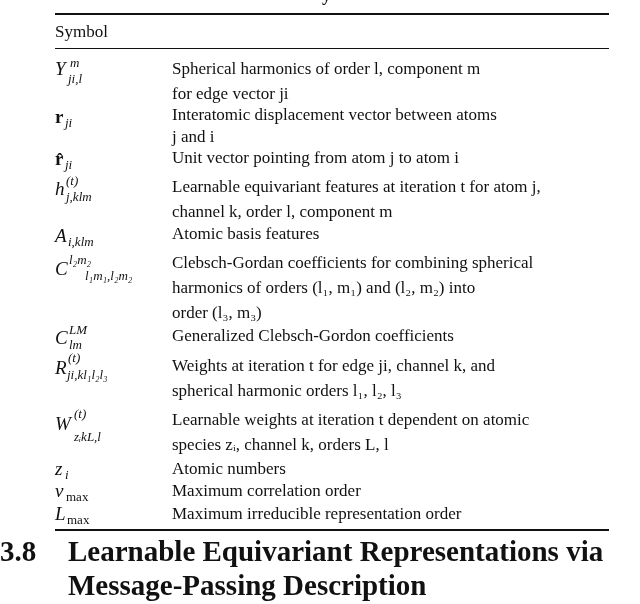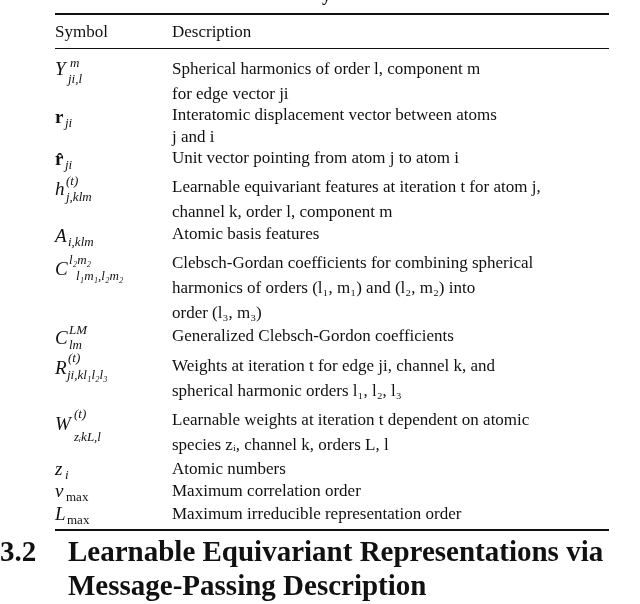--- a/index.html
+++ b/index.html
@@ -101,21 +101,20 @@
   </style>
 </head>
 <body>
 
 <div class="caption-fragment">y</div>
 
 <div class="rule top"></div>
 
 <div class="table-header">
   <span class="h-sym">Symbol</span>
-  <span class="h-desc">Description</span>
 </div>
 
 <div class="rule mid"></div>
 
 <div class="row" style="top:56px;">
   <div class="sym" style="top:3px;">
     <span class="base">Y</span>
     <span class="sup" style="left:15px; top:-3px;">m</span>
     <span class="sub" style="left:13px; top:13px;">ji,l</span>
   </div>
@@ -165,21 +164,21 @@
   </div>
   <div class="desc tight">
     <span class="line">Atomic basis features</span>
   </div>
 </div>
 
 <div class="row" style="top:250px;">
   <div class="sym" style="top:9px;">
     <span class="base">C</span>
     <span class="sup" style="left:14px; top:-6px;">l₂m₂</span>
-    <span class="sub" style="left:21px; top:10px;text-align:center;">l₁m₁,l₂m₂</span>
+    <span class="sub" style="left:30px; top:10px;text-align:center;">l₁m₁,l₂m₂</span>
   </div>
   <div class="desc">
     <span class="line">Clebsch-Gordan coefficients for combining spherical</span>
     <span class="line">harmonics of orders (l₁, m₁) and (l₂, m₂) into</span>
     <span class="line">order (l₃, m₃)</span>
   </div>
 </div>
 
 <div class="row" style="top:323px;">
   <div class="sym" style="top:5px;">
@@ -242,16 +241,16 @@
     <span class="sub upright" style="left:12px; top:9px;">max</span>
   </div>
   <div class="desc tight">
     <span class="line">Maximum irreducible representation order</span>
   </div>
 </div>
 
 <div class="rule bottom"></div>
 
 <div class="section-heading">
-  <span class="num">3.2</span>
+  <span class="num">3.8</span>
   <span class="title-line l1">Learnable Equivariant Representations via</span>
   <span class="title-line l2">Message-Passing Description</span>
 </div>
 
 </body></html>

